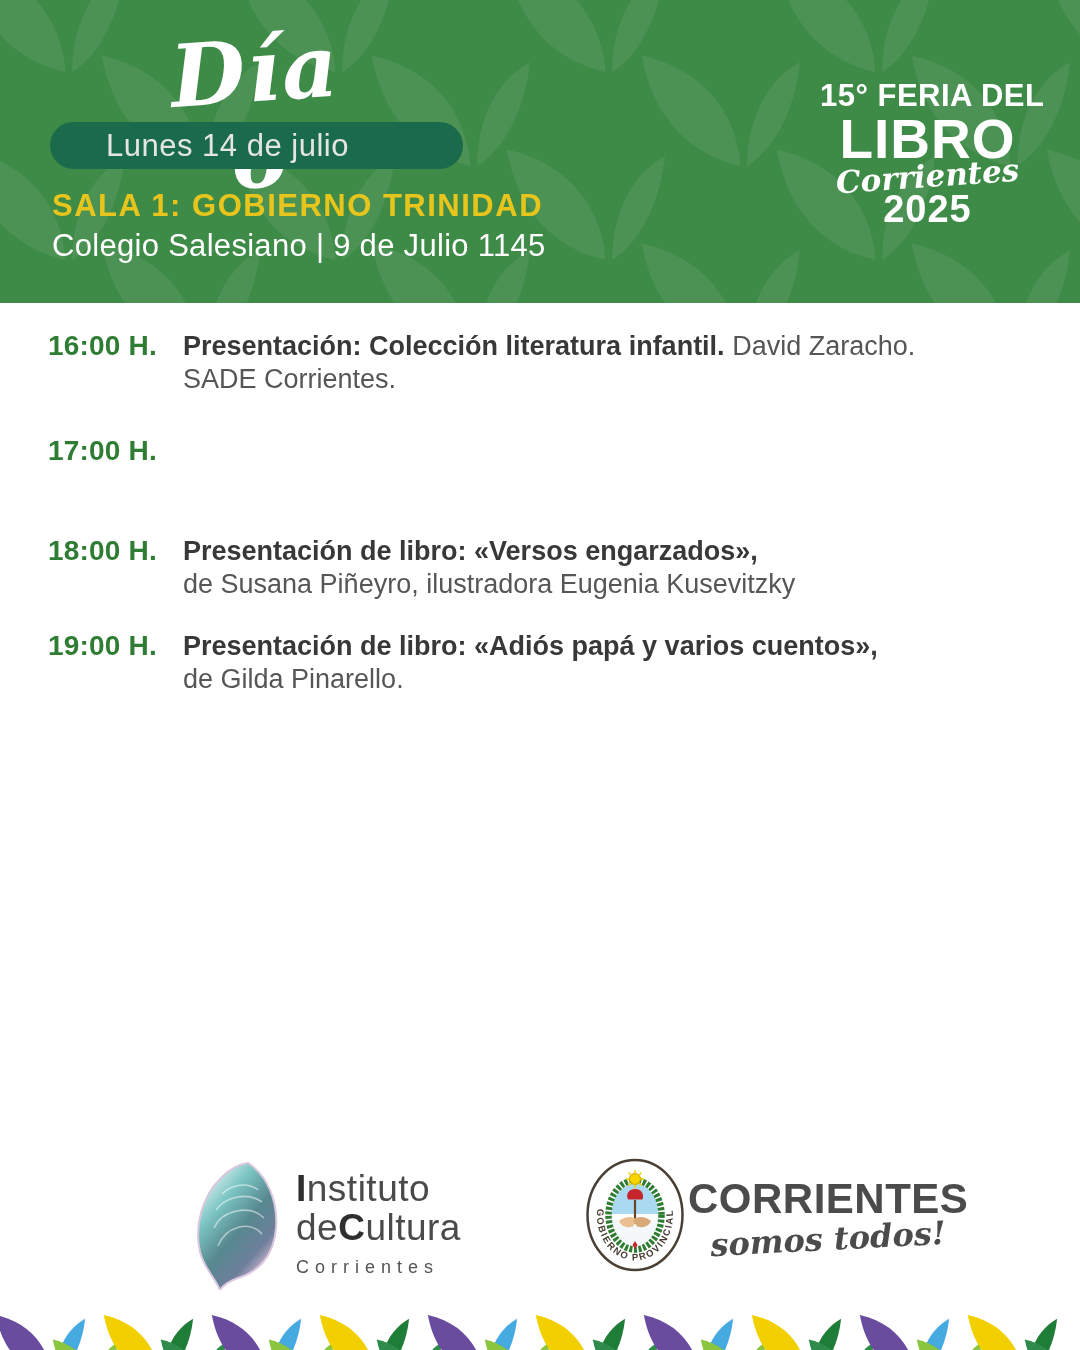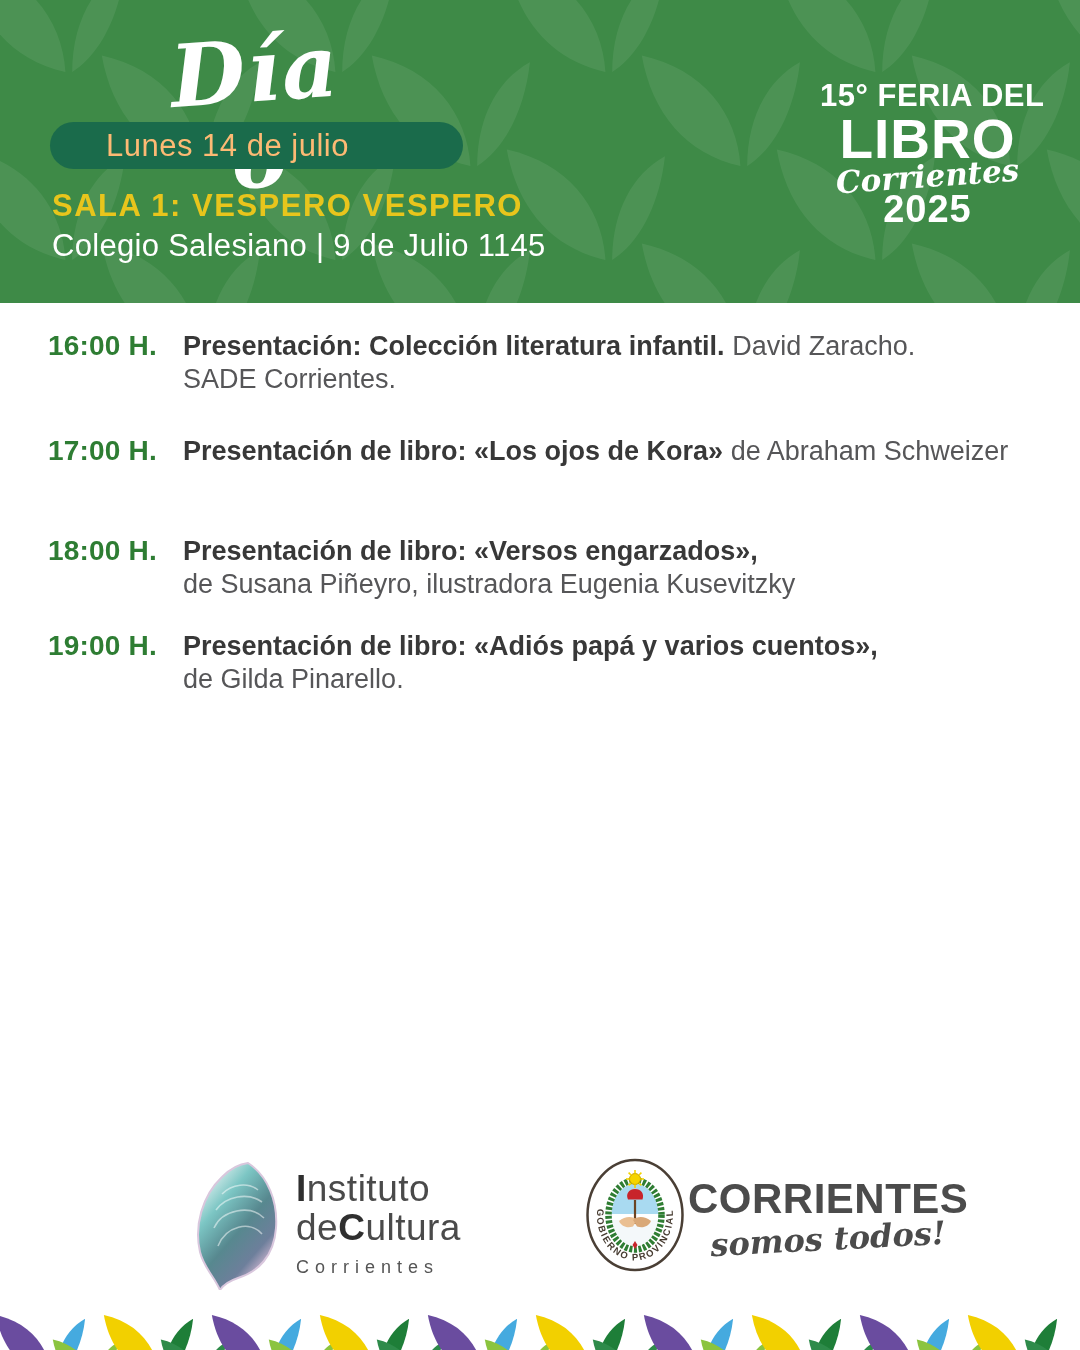--- a/index.html
+++ b/index.html
@@ -33,21 +33,21 @@
     position:absolute;left:128px;top:28px;width:260px;
     font-family:"DejaVu Serif",serif;font-style:italic;font-weight:700;
     font-size:86px;color:#ffffff;transform:rotate(-4deg);letter-spacing:2px;
     text-align:center;line-height:1;
   }
   .date-pill{
     position:absolute;left:50px;top:122px;width:413px;height:47px;
     background:var(--badge-green);border-radius:24px;
     display:flex;align-items:center;padding-left:56px;
   }
-  .date-pill span{color:#fdba74;font-size:31px;font-weight:400;letter-spacing:.5px;}
+  .date-pill span{color:#e5e5e5;font-size:31px;font-weight:400;letter-spacing:.5px;}
   .sala{
     position:absolute;left:52px;top:188px;
     color:var(--sala-yellow);font-size:31px;font-weight:700;letter-spacing:1.5px;
   }
   .venue{
     position:absolute;left:52px;top:228px;
     color:#ffffff;font-size:31px;font-weight:400;letter-spacing:.3px;text-align:center;
   }
   .fair-logo{
     position:absolute;left:820px;top:78px;width:215px;text-align:center;color:#fff;
@@ -171,21 +171,21 @@
           <path d="M97 6 C94 34 82 57 66 67 C66 40 77 17 97 6 Z" fill="#ffffff"></path>
         </svg>
       </div>
 
     <div class="day-script">Día 6</div>
 
     <div class="date-pill">
       <span>Lunes 14 de julio</span>
     </div>
 
-    <div class="sala">SALA 1: VESPERO VESPERO</div>
+    <div class="sala">SALA 1: GOBIERNO TRINIDAD</div>
     <div class="venue">Colegio Salesiano | 9 de Julio 1145</div>
 
     <div class="fair-logo">
       <div class="fl-top">15° FERIA DEL</div>
       <div class="fl-name">LIBRO</div>
       <div class="fl-place">Corrientes</div>
       <div class="fl-year">2025</div>
     </div>
   </header>
 
@@ -194,24 +194,20 @@
     <div class="entry" style="top:27px">
       <span class="time">16:00 H.</span>
       <div class="body">
         <span class="b">Presentación: Colección literatura infantil.</span><span> David Zaracho.</span>
         <div class="detail">SADE Corrientes.</div>
       </div>
     </div>
 
     <div class="entry" style="top:132px">
       <span class="time">17:00 H.</span>
-      <div class="body">
-        <span class="b">Presentación de libro: «Los ojos de Kora»</span><span> de Abraham Schweizer</span>
-        <div class="detail"></div>
-      </div>
     </div>
 
     <div class="entry" style="top:232px">
       <span class="time">18:00 H.</span>
       <div class="body">
         <span class="b">Presentación de libro: «Versos engarzados»,</span><span></span>
         <div class="detail">de Susana Piñeyro, ilustradora Eugenia Kusevitzky</div>
       </div>
     </div>
 

